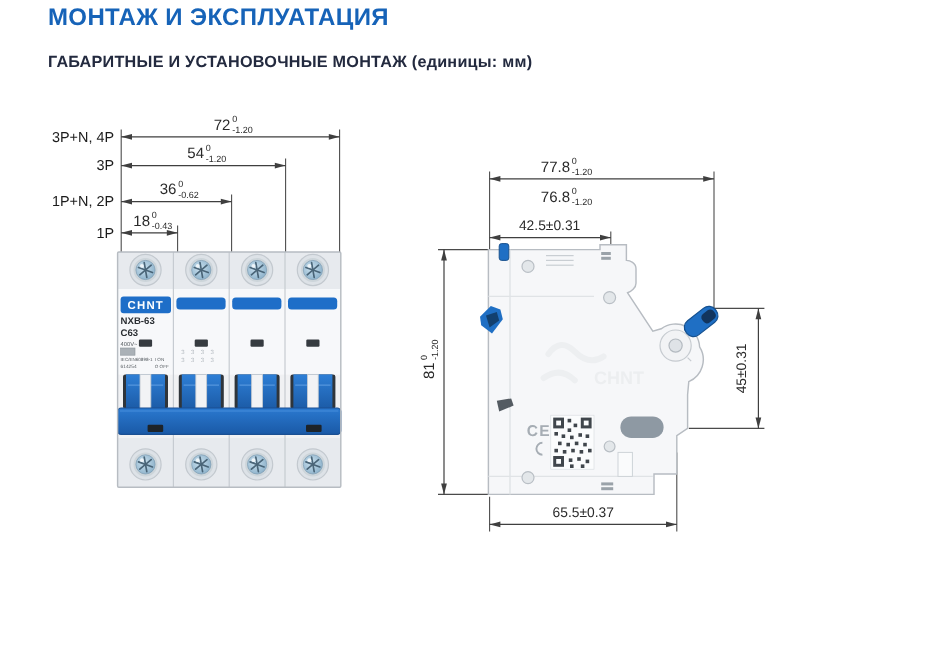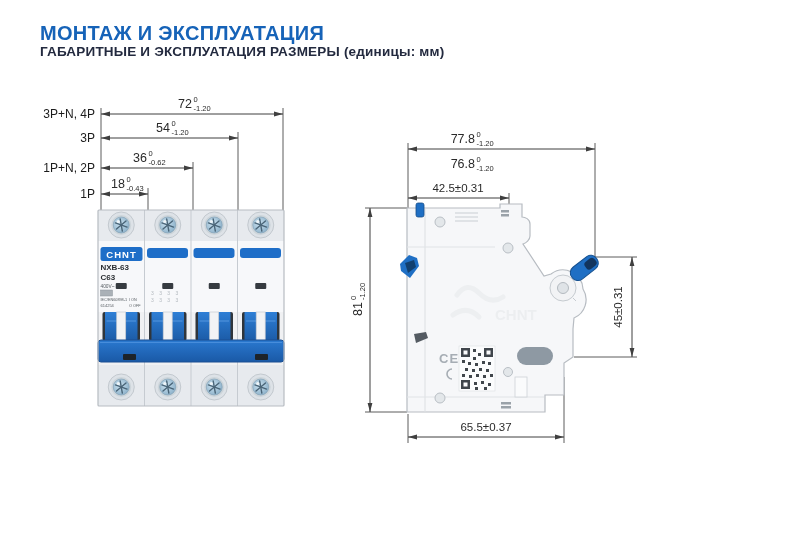--- a/index.html
+++ b/index.html
@@ -1,21 +1,21 @@
 <!DOCTYPE html>
 <html><head>
 <meta charset="utf-8">
 <style>
   html,body{margin:0;padding:0;}
   body{
     width:785px;height:538px;background:#ffffff;position:relative;overflow:hidden;
     font-family:"Liberation Sans",sans-serif;
   }
   .title{
-    position:absolute;left:40px;top:22px;margin:0;
+    position:absolute;left:40px;top:4px;margin:0;
     font-size:20px;font-weight:bold;color:#1663b8;letter-spacing:.3px;
   }
   .subtitle{
     position:absolute;left:40px;top:44px;margin:0;
     font-size:13.5px;font-weight:bold;color:#232a3f;letter-spacing:.2px;
   }
   svg{position:absolute;overflow:visible;}
   #front-svg{left:34px;top:88px;}
   #side-svg{left:345px;top:105px;}
   svg text{font-family:"Liberation Sans",sans-serif;}
@@ -31,21 +31,21 @@
   .lbl-b{font-weight:bold;fill:#2b2f33;}
   .lbl-s{fill:#555b60;}
   .emboss{fill:#eceef0;font-weight:bold;}
   .ce-mark{font-size:13px;font-weight:bold;fill:#a6adb4;letter-spacing:1px;}
   .mold{font-size:5px;fill:#b3b9bf;letter-spacing:2px;}
 </style>
 </head>
 <body>
 
 <h1 class="title">МОНТАЖ И ЭКСПЛУАТАЦИЯ</h1>
-<h2 class="subtitle">ГАБАРИТНЫЕ И ЭКСПЛУАТАЦИЯ РАЗМЕРЫ (единицы: мм)</h2>
+<h2 class="subtitle">ГАБАРИТНЫЕ И УСТАНОВОЧНЫЕ МОНТАЖ (единицы: мм)</h2>
 
 <svg id="front-svg" width="300" height="335" viewBox="0 0 300 335">
   <defs>
     <linearGradient id="hgrad" x1="0" y1="0" x2="0" y2="1">
       <stop offset="0" stop-color="#2e7fd6"></stop>
         <stop offset="1" stop-color="#1c5ca8"></stop>
     </linearGradient>
     <linearGradient id="bargrad" x1="0" y1="0" x2="0" y2="1">
       <stop offset="0" stop-color="#2a79d0"></stop>
         <stop offset="1" stop-color="#1a59a6"></stop>

